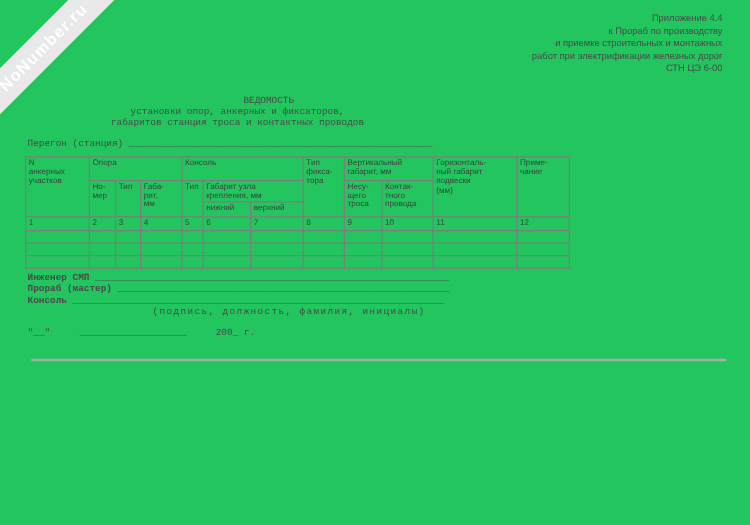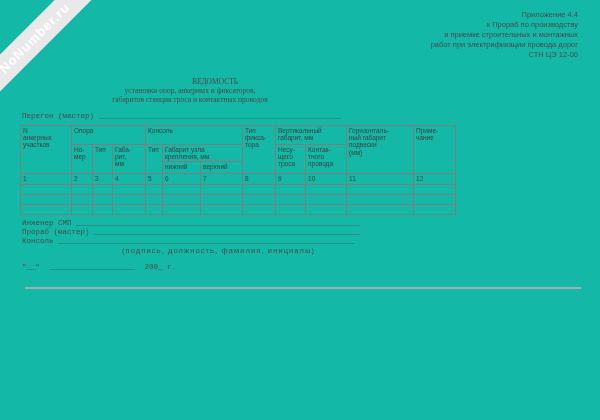--- a/index.html
+++ b/index.html
@@ -1,21 +1,21 @@
 <!DOCTYPE html>
 <html><head>
 <meta charset="utf-8">
 <style>
   * { margin: 0; padding: 0; box-sizing: border-box; }
   html, body { background: #ffffff; }
   .page {
     position: relative;
     width: 600px;
     height: 420px;
-    background: #14b8a6;
+    background: #22c55e;
     overflow: hidden;
     font-family: "Liberation Sans", "DejaVu Sans", sans-serif;
     color: #454545;
   }
   
   .watermark-band {
     position: absolute;
     left: -35px; top: 25px;
     width: 140px; height: 26px;
     background: #e9e9e9;
@@ -36,21 +36,21 @@
     font-size: 7.5px;
     line-height: 10px;
     color: #4a4a4a;
     white-space: nowrap;
   }
   
   .title-block {
     position: absolute;
     top: 77px; left: 60px; width: 260px;
     text-align: center;
-    font-family: Liberation Serif, serif;
+    font-family: Liberation Mono, monospace;
     font-size: 7.5px;
     line-height: 9px;
     color: #4a4a4a;
     white-space: nowrap;
   }
   .title-heading { position: relative; left: 25px; }
   .mono-line {
     position: absolute;
     left: 22px;
     font-family: "Liberation Mono", "DejaVu Sans Mono", monospace;
@@ -78,39 +78,39 @@
     text-align: left;
     padding: 1px 2px;
     white-space: pre-line;
     overflow: hidden;
   }
   .tbl tr.hr1 { height: 19px; }
   .tbl tr.hr2 { height: 17px; }
   .tbl tr.hr3 { height: 12px; }
   .tbl tr.numr { height: 10px; }
   .tbl tr.emptyr { height: 10px; }
-  .signatures { position: absolute; top: 219px; left: 22px; }
+  .signatures { position: absolute; top: 219px; left: 22px; font-weight: bold; }
   .signatures .mono-row {
     font-family: "Liberation Mono", "DejaVu Sans Mono", monospace;
     font-size: 7.5px;
     line-height: 9px;
     color: #4a4a4a;
     white-space: nowrap;
   }
   .sig-note {
     position: absolute;
     top: 246px; left: 122px;
-    font-family: Liberation Sans, sans-serif;
+    font-family: Liberation Mono, monospace;
     font-size: 7.5px;
     letter-spacing: 1.1px;
     color: #4a4a4a;
     white-space: nowrap;
   }
   .date-line { top: 263px; }
-  .date-line .gap { margin-left: 5px; }
+  .date-line .gap { margin-left: 19px; }
   
   .divider {
     position: absolute;
     top: 287px; left: 25px;
     width: 556px; height: 2px;
     background: #ababab;
   }
 </style>
 </head>
 <body>
@@ -118,32 +118,32 @@
 <div class="page">
 
   <div class="watermark-band">
     <span>NoNumber.ru</span>
   </div>
 
   <div class="header-note">
     <div>Приложение 4.4</div>
     <div>к Прораб по производству</div>
     <div>и приемке строительных и монтажных</div>
-    <div>работ при электрификации провода дорог</div>
-    <div>СТН ЦЭ 12-00</div>
+    <div>работ при электрификации железных дорог</div>
+    <div>СТН ЦЭ 6-00</div>
   </div>
 
   <div class="title-block">
     <div class="title-heading">ВЕДОМОСТЬ</div>
     <div>установки опор, анкерных и фиксаторов,</div>
     <div>габаритов станция троса и контактных проводов</div>
   </div>
 
   <div class="mono-line location-line">
-    <span>Перегон (мастер)</span>
+    <span>Перегон (станция)</span>
     <span>______________________________________________________</span>
   </div>
 
   <table class="tbl">
     <colgroup>
       <col style="width:51px">
         <col style="width:21px">
         <col style="width:20px">
         <col style="width:33px">
       <col style="width:17px">

